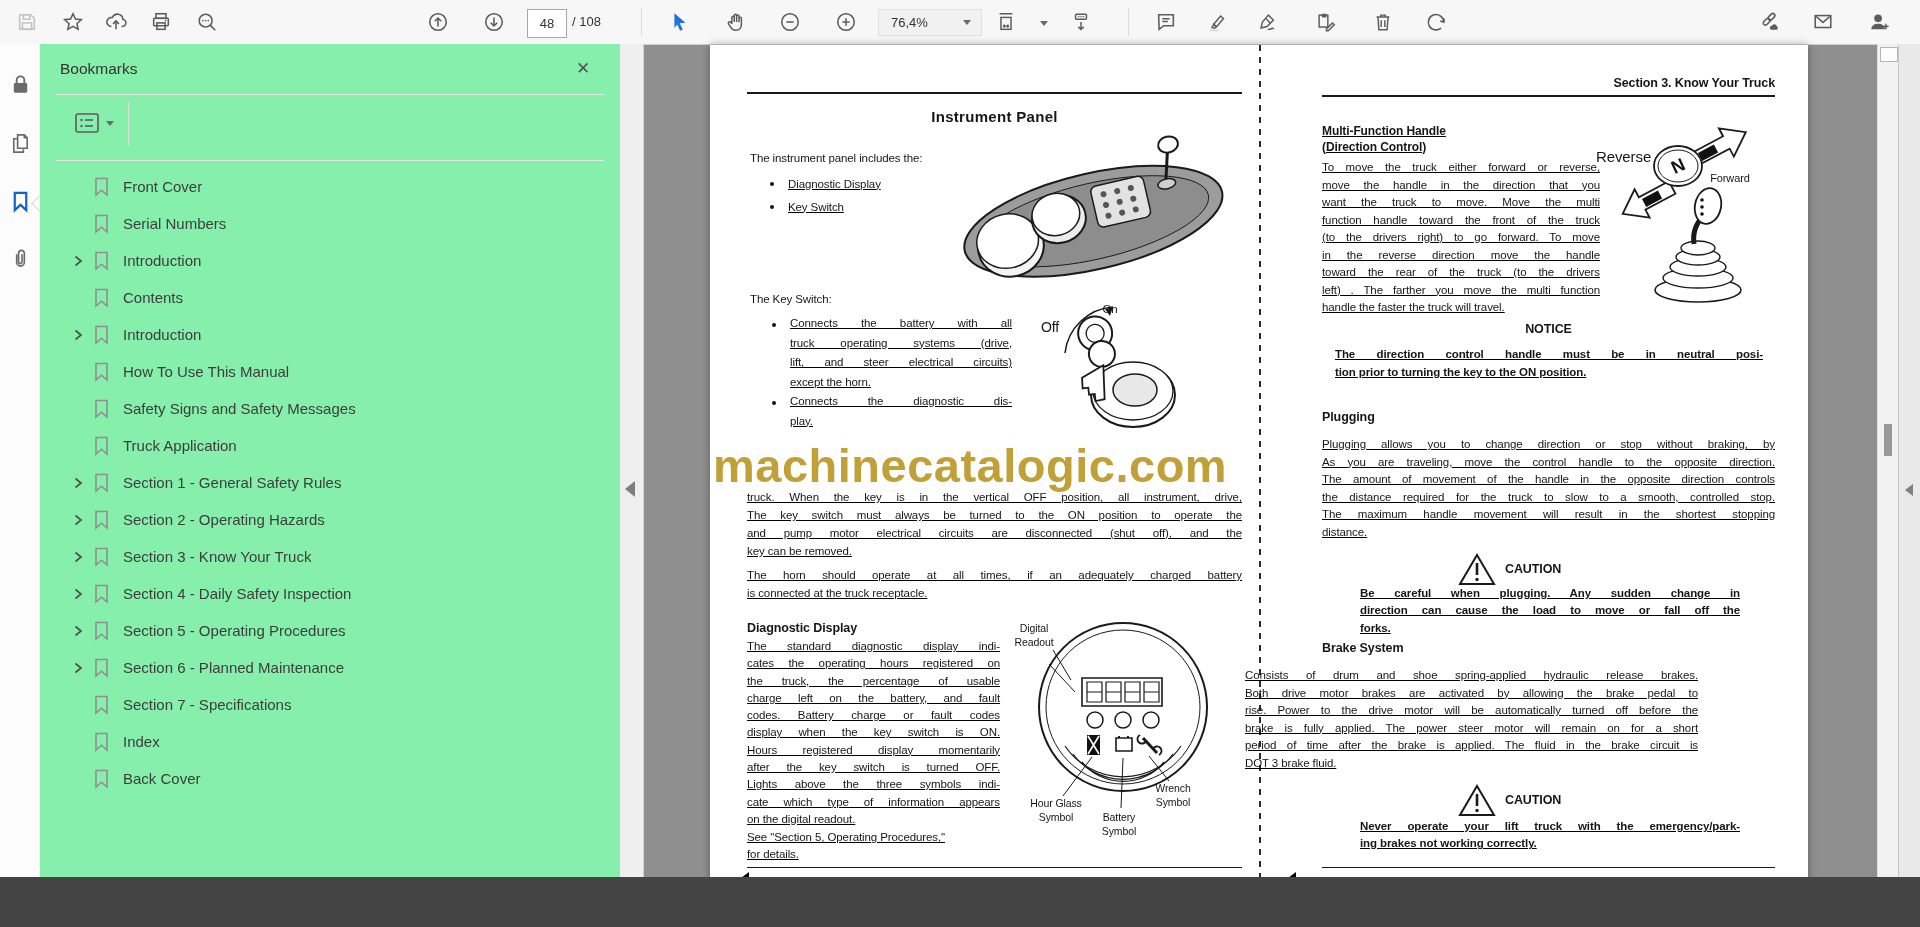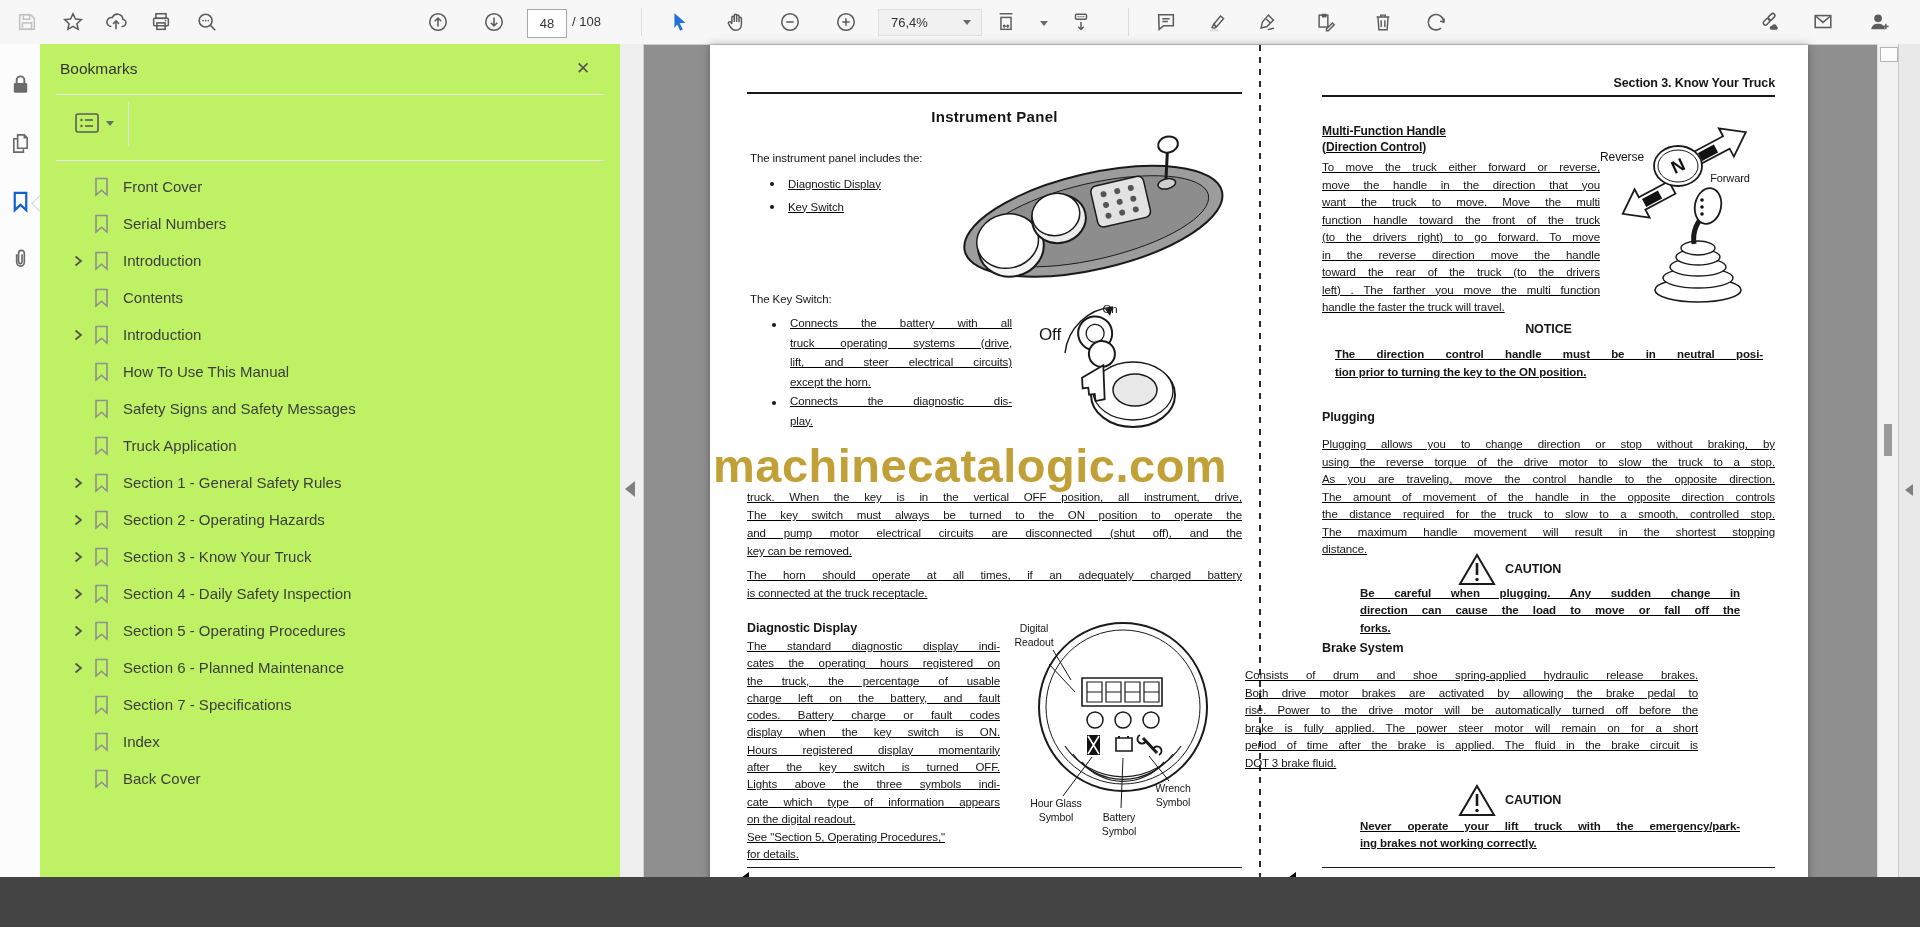--- a/index.html
+++ b/index.html
@@ -17,21 +17,21 @@
   .zoombox{position:absolute;left:878px;top:9px;width:102px;height:25px;border:1px solid #e0e0e0;background:#f1f1f1;cursor:pointer;}
   .zoombox .zl{position:absolute;left:12px;top:5px;font-size:13px;color:#333;}
   .caret{width:0;height:0;border-left:4px solid transparent;border-right:4px solid transparent;border-top:5px solid #6a6a6a;}
   
   .rail{position:absolute;left:0;top:44px;width:40px;height:875px;background:#fcfcfc;border-right:1px solid #e2e2e2;}
   .rail .ricon{position:absolute;left:9px;width:23px;height:23px;color:#6a6a6a;cursor:pointer;}
   .rail .ricon svg{width:23px;height:23px;display:block;}
   .notch{position:absolute;left:34px;top:197px;width:12px;height:12px;background:#fff;
          border-left:1px solid #d5d5d5;border-bottom:1px solid #d5d5d5;transform:rotate(45deg);}
   
-  .panel{position:absolute;left:40px;top:44px;width:580px;height:875px;background:#bef264;border-right:3px solid #be185d;}
+  .panel{position:absolute;left:40px;top:44px;width:580px;height:875px;background:#86efac;border-right:3px solid #be185d;}
   .panel .hdr{position:absolute;left:20px;top:16px;font-size:15.5px;color:#333;}
   .panel .close{position:absolute;left:532px;top:14px;width:22px;height:22px;font-size:17px;color:#555;text-align:center;line-height:22px;cursor:pointer;}
   .pdiv{position:absolute;left:16px;right:16px;height:1px;background:#e6e6e6;}
   .opts{position:absolute;left:34px;top:66px;width:46px;height:26px;cursor:pointer;color:#5c5c5c;display:flex;align-items:center;gap:6px;}
   .opts svg{width:26px;height:22px;}
   .vsep{position:absolute;left:88px;top:58px;width:1px;height:44px;background:#e0e0e0;}
   .bmlist{position:absolute;left:0;top:124px;width:580px;}
   .bmrow{height:37px;display:flex;align-items:center;padding-left:30px;cursor:pointer;}
   .bmrow .chev{width:16px;height:16px;flex:0 0 16px;color:#555;}
   .bmrow .chev svg{width:16px;height:16px;}
@@ -571,21 +571,21 @@
       <div class="ln">lift, and steer electrical circuits)</div>
       <div class="ln">except the horn.</div>
     </div>
   <span class="dot" style="position:absolute;left:772px;top:401px"></span>
   <div class="abs jl lh19" style="left:790px;top:392px;width:222px">
       <div class="ln">Connects the diagnostic dis-</div>
       <div class="ln">play.</div>
     </div>
 
   <div class="figlabel" style="left:1095px;top:302px;width:30px;font-size:11.5px">On</div>
-  <div class="figlabel" style="left:1034px;top:328px;width:32px;font-size:17px">Off</div>
+  <div class="figlabel" style="left:1034px;top:320px;width:32px;font-size:14px">Off</div>
   <svg class="lineart" style="left:1035px;top:295px" width="190" height="145" viewBox="0 0 190 145">
     <path d="M30 58 A52 52 0 0 1 78 12" fill="none" stroke="#1a1a1a" stroke-width="1.5"></path>
     <path d="M78 12l-8 2 5 7z" fill="#1a1a1a"></path>
     <ellipse cx="98" cy="100" rx="42" ry="32" fill="#fff" stroke="#1a1a1a" stroke-width="2"></ellipse>
     <ellipse cx="98" cy="96" rx="40" ry="29" fill="#fff" stroke="#1a1a1a" stroke-width="1.3"></ellipse>
     <ellipse cx="100" cy="95" rx="22" ry="16" fill="#e8e8e8" stroke="#1a1a1a" stroke-width="1.5"></ellipse>
     <g transform="rotate(38 70 55)">
       <circle cx="52" cy="48" r="17" fill="#fff" stroke="#1a1a1a" stroke-width="2"></circle>
       <circle cx="52" cy="48" r="9" fill="#fff" stroke="#1a1a1a" stroke-width="1.3"></circle>
       <circle cx="70" cy="60" r="13" fill="#fff" stroke="#1a1a1a" stroke-width="2"></circle>
@@ -693,21 +693,21 @@
       <div class="ln">move the handle in the direction that you</div>
       <div class="ln">want the truck to move. Move the multi</div>
       <div class="ln">function handle toward the front of the truck</div>
       <div class="ln">(to the drivers right) to go forward. To move</div>
       <div class="ln">in the reverse direction move the handle</div>
       <div class="ln">toward the rear of the truck (to the drivers</div>
       <div class="ln">left) . The farther you move the multi function</div>
       <div class="ln">handle the faster the truck will travel.</div>
     </div>
 
-  <div class="figlabel" style="left:1596px;top:150px;width:52px;font-size:12px">Reverse</div>
+  <div class="figlabel" style="left:1596px;top:150px;width:52px;font-size:15px">Reverse</div>
   <div class="figlabel" style="left:1703px;top:171px;width:54px;font-size:11px">Forward</div>
   <svg class="lineart" style="left:1598px;top:108px" width="200" height="200" viewBox="0 0 200 200">
     <g transform="rotate(-28 120 40)">
       <path d="M96 32h34v-9l22 16-22 16v-9H96z" fill="#fff" stroke="#1a1a1a" stroke-width="1.8"></path>
       <path d="M100 35h18v9h-18z" fill="#111" transform="rotate(0 109 39)"></path>
     </g>
     <g transform="rotate(-28 45 95)">
       <path d="M78 88H44v-9L22 95l22 16v-9h34z" fill="#fff" stroke="#1a1a1a" stroke-width="1.8"></path>
       <rect x="46" y="91" width="18" height="9" fill="#111"></rect>
     </g>
@@ -728,21 +728,20 @@
 
   <div class="doc-txt doc-b" style="left:1322px;top:322px;width:453px;text-align:center;font-size:12.5px">NOTICE</div>
   <div class="abs bold-lines jl lh18" style="left:1335px;top:345px;width:428px">
       <div class="ln">The direction control handle must be in neutral posi-</div>
       <div class="ln">tion prior to turning the key to the ON position.</div>
     </div>
 
   <div class="doc-txt doc-b" style="left:1322px;top:410px;font-size:12.5px">Plugging</div>
   <div class="abs jl" style="left:1322px;top:436px;width:453px">
       <div class="ln">Plugging allows you to change direction or stop without braking, by</div>
-      <div class="ln">using the reverse torque of the drive motor to slow the truck to a stop.</div>
       <div class="ln">As you are traveling, move the control handle to the opposite direction.</div>
       <div class="ln">The amount of movement of the handle in the opposite direction controls</div>
       <div class="ln">the distance required for the truck to slow to a smooth, controlled stop.</div>
       <div class="ln">The maximum handle movement will result in the shortest stopping</div>
       <div class="ln">distance.</div>
     </div>
 
   <svg class="lineart" style="left:1459px;top:553px" width="36" height="33" viewBox="0 0 36 33">
     <path d="M18 2L35 31H1z" fill="none" stroke="#1a1a1a" stroke-width="2"></path>
     <path d="M18 10v12" stroke="#1a1a1a" stroke-width="2.6"></path>

